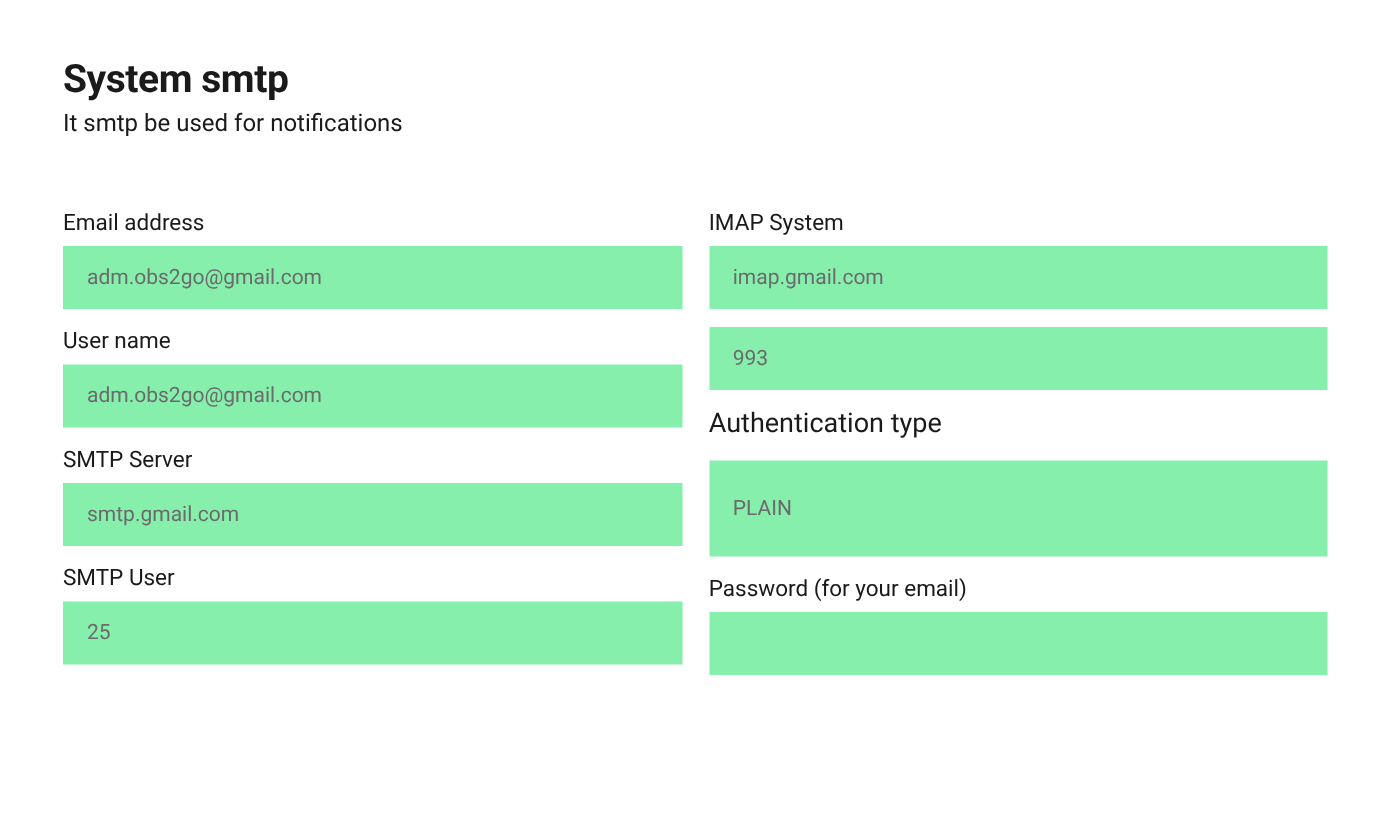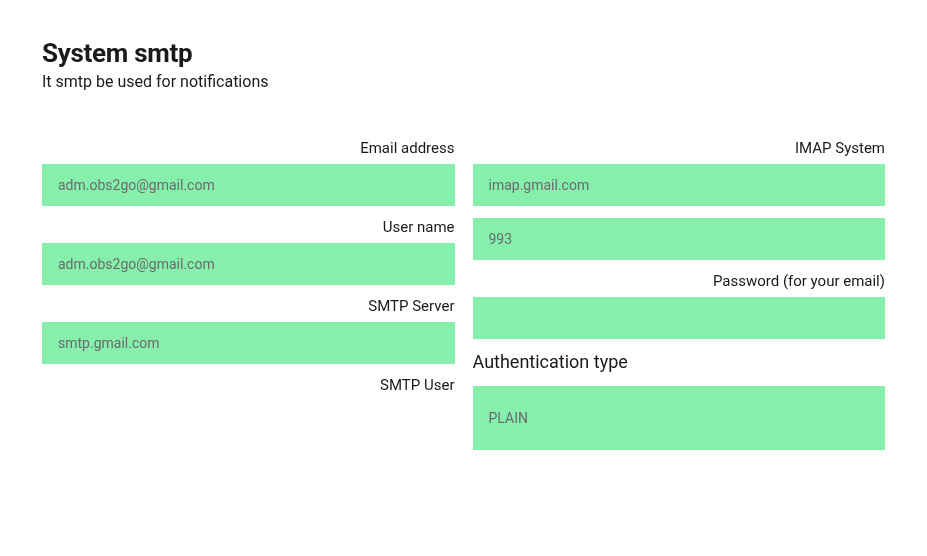--- a/index.html
+++ b/index.html
@@ -36,21 +36,20 @@
     }
     .field-group {
       margin-bottom: 12px;
     }
     .field-label {
       font-size: 15px;
       color: #1a1a1a;
       font-weight: 400;
       margin-bottom: 7px;
       display: block;
-      text-align: right;
     }
     .field-label-large {
       font-size: 18px;
       color: #1a1a1a;
       font-weight: 400;
       margin-bottom: 14px;
       display: block;
     }
     .input {
       width: 100%;
@@ -85,39 +84,40 @@
       <input class="input" type="text" value="adm.obs2go@gmail.com" style="">
     </div>
 
     <div class="field-group">
       <label class="field-label">SMTP Server</label>
       <input class="input" type="text" value="smtp.gmail.com" style="">
     </div>
 
     <div class="field-group">
       <label class="field-label">SMTP User</label>
+      <input class="input" type="text" value="25" style="">
     </div>
 
   </div>
 
   <div class="col">
 
     <div class="field-group">
       <label class="field-label">IMAP System</label>
       <input class="input" type="text" value="imap.gmail.com" style="">
     </div>
 
     <div class="field-group">
       <input class="input" type="text" value="993" style="">
     </div>
 
     <div class="field-group">
-      <label class="field-label">Password (for your email)</label>
-      <input class="input" type="password" value="" style="">
+      <label class="field-label-large">Authentication type</label>
+      <input class="input input-tall" type="text" value="PLAIN" style="">
     </div>
 
     <div class="field-group">
-      <label class="field-label-large">Authentication type</label>
-      <input class="input input-tall" type="text" value="PLAIN" style="">
+      <label class="field-label">Password (for your email)</label>
+      <input class="input" type="password" value="" style="">
     </div>
 
   </div>
 </div>
 
 </body></html>

